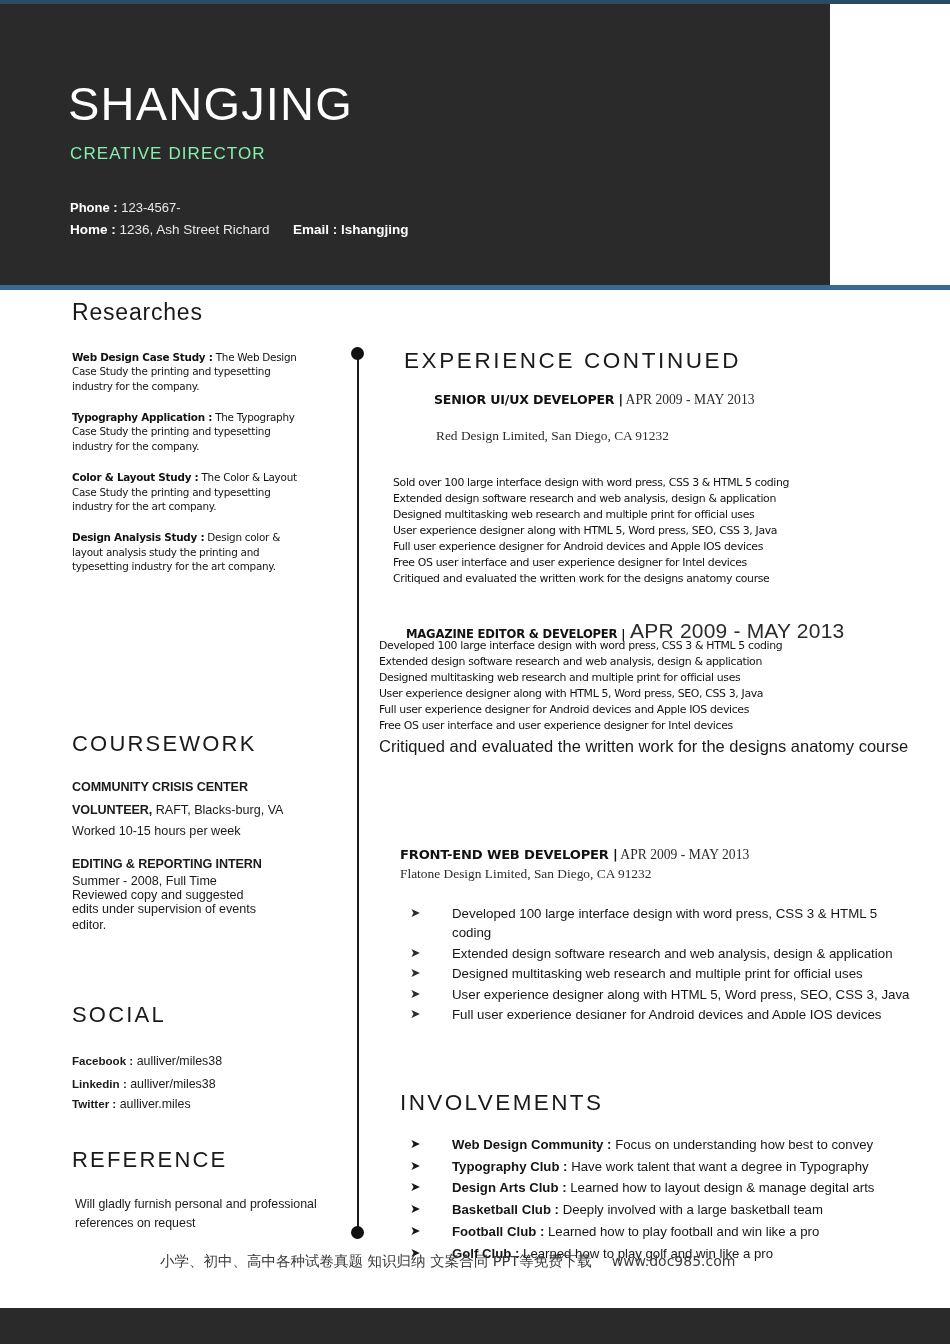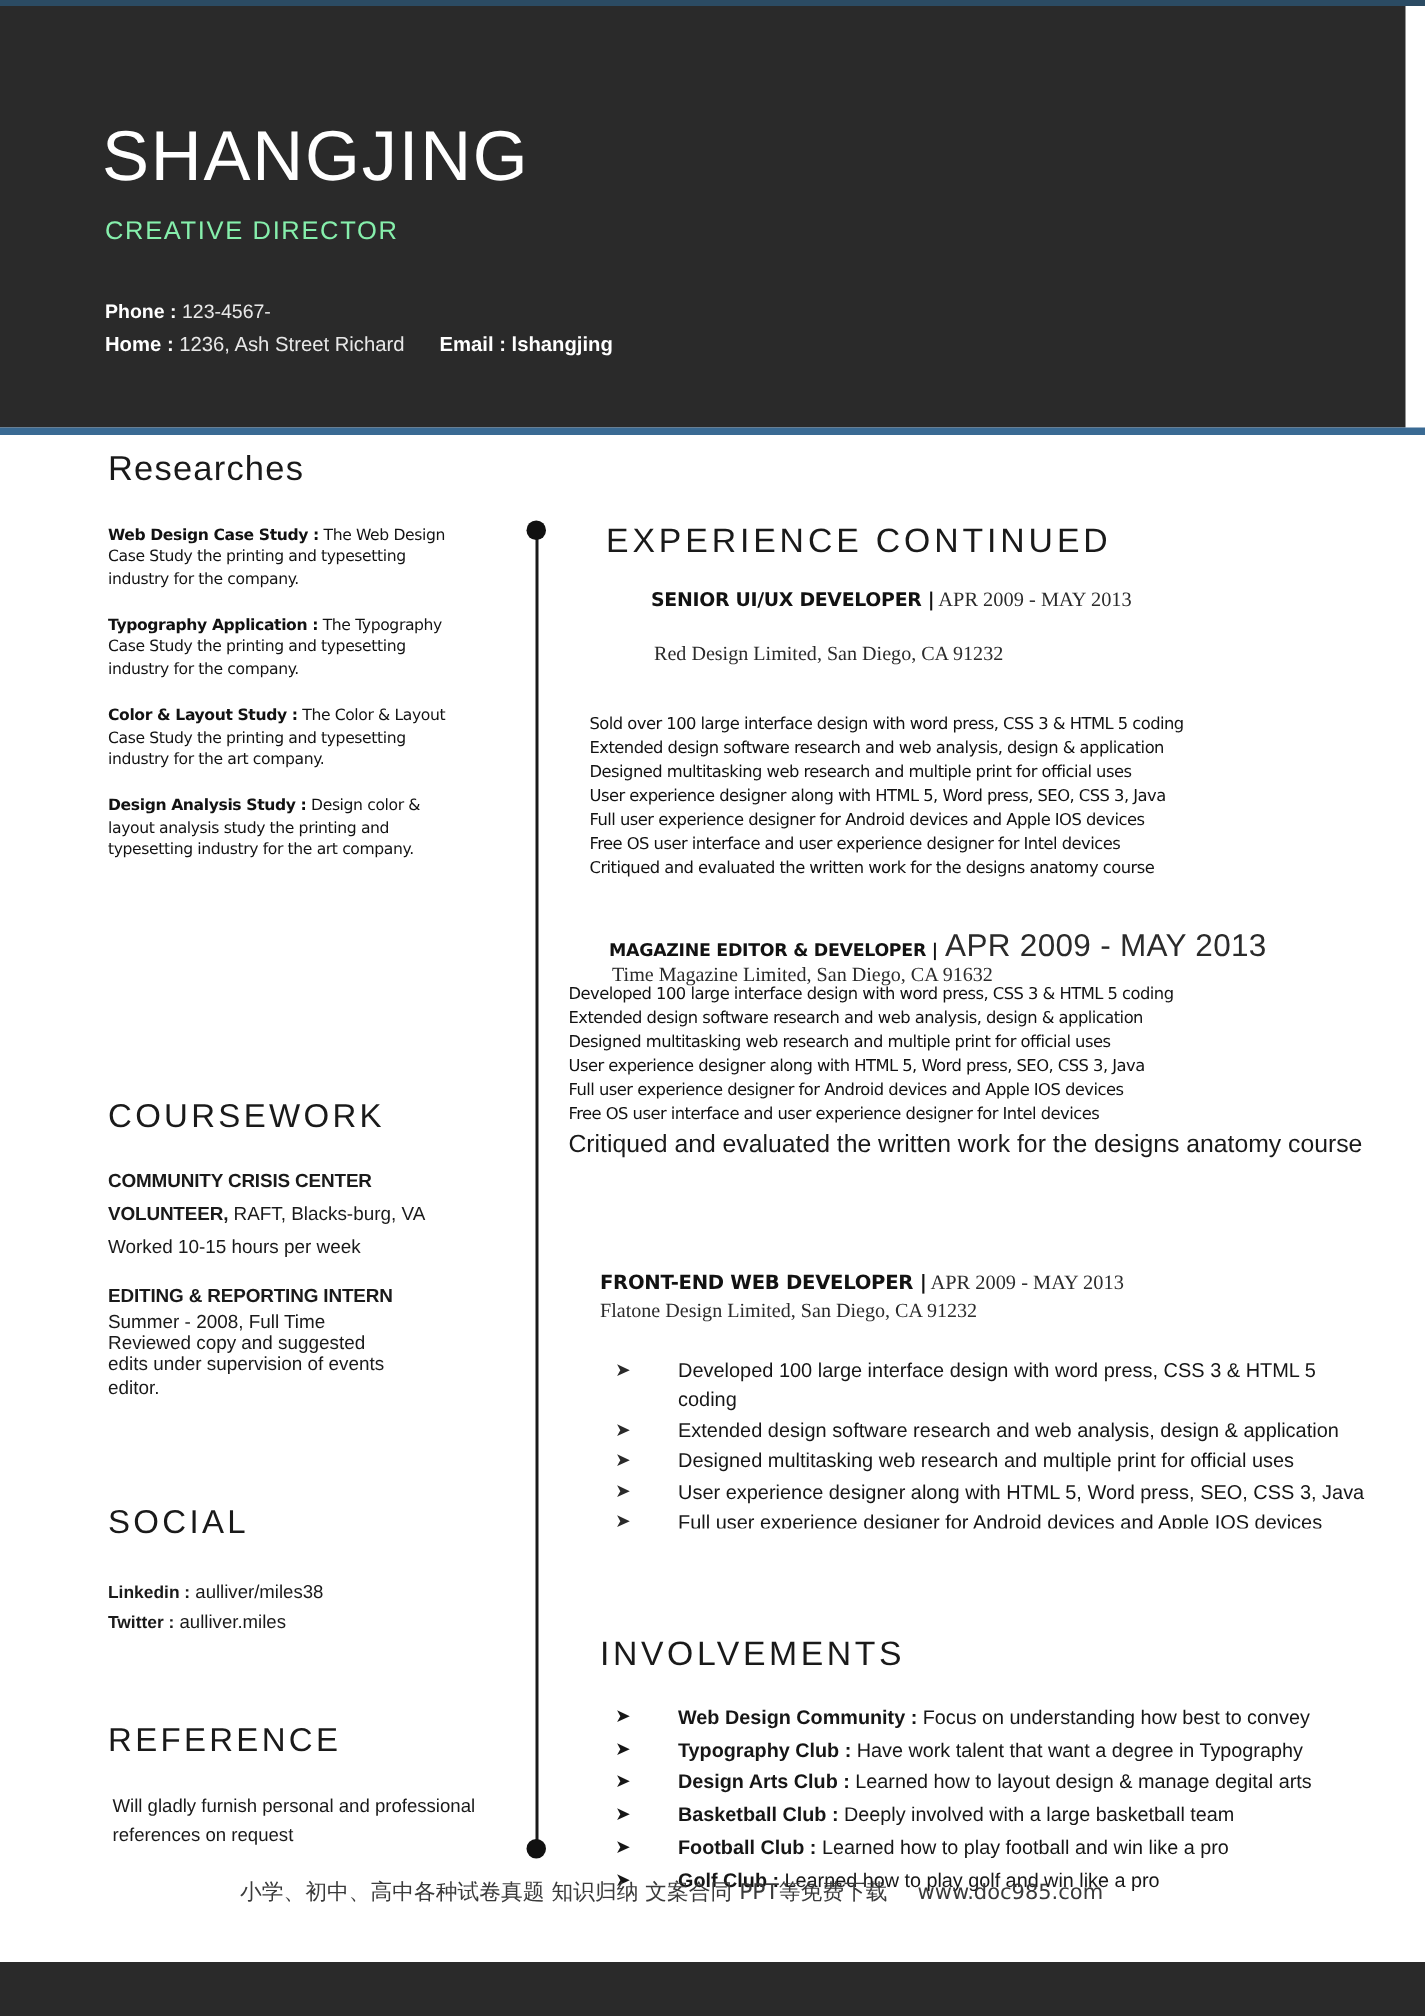--- a/index.html
+++ b/index.html
@@ -19,21 +19,21 @@
     position: absolute;
     top: 0; left: 0;
     width: 950px; height: 4px;
     background: #2b4b63;
   }
 
   
   .header {
     position: absolute;
     top: 4px; left: 0;
-    width: 937px; height: 281px;
+    width: 830px; height: 281px;
     background: #2a2a2a;
   }
   .header-inner { position: absolute; left: 68px; top: 0; width: 800px; }
   .name {
     position: absolute;
     top: 76px; left: 0;
     font-size: 47px;
     font-weight: 400;
     letter-spacing: 1.2px;
     color: #ffffff;
@@ -334,20 +334,24 @@
         <div class="cw-normal">Reviewed copy and suggested</div>
         <div class="cw-normal">edits under supervision of events</div>
         <div class="cw-clip cw-normal">editor.</div>
       </div>
     </div>
   </div>
 
   <div class="social">
     <div class="sec-title-wide">SOCIAL</div>
     <div class="social-list">
+      <div class="social-row">
+        <b>Facebook :</b>
+        <span>aulliver/miles38</span>
+      </div>
       <div class="social-row social-clip">
         <b>Linkedin :</b>
         <span>aulliver/miles38</span>
       </div>
       <div class="social-row">
         <b>Twitter :</b>
         <span>aulliver.miles</span>
       </div>
     </div>
   </div>
@@ -376,21 +380,20 @@
       <div>Full user experience designer for Android devices and Apple IOS devices</div>
       <div>Free OS user interface and user experience designer for Intel devices</div>
       <div>Critiqued and evaluated the written work for the designs anatomy course</div>
     </div>
   </div>
 
   <div class="job" id="job2">
     <div class="job-title-a">
       <span>MAGAZINE EDITOR &amp; DEVELOPER |</span><span class="dates"> APR 2009 - MAY 2013</span>
     </div>
-    <div class="job-company">Time Magazine Limited, San Diego, CA 91632</div>
     <div class="job-bullets-compact">
       <div>Developed 100 large interface design with word press, CSS 3 &amp; HTML 5 coding</div>
       <div>Extended design software research and web analysis, design &amp; application</div>
       <div>Designed multitasking web research and multiple print for official uses</div>
       <div>User experience designer along with HTML 5, Word press, SEO, CSS 3, Java</div>
       <div>Full user experience designer for Android devices and Apple IOS devices</div>
       <div>Free OS user interface and user experience designer for Intel devices</div>
     </div>
     <div class="big-bullet">Critiqued and evaluated the written work for the designs anatomy course</div>
   </div>

